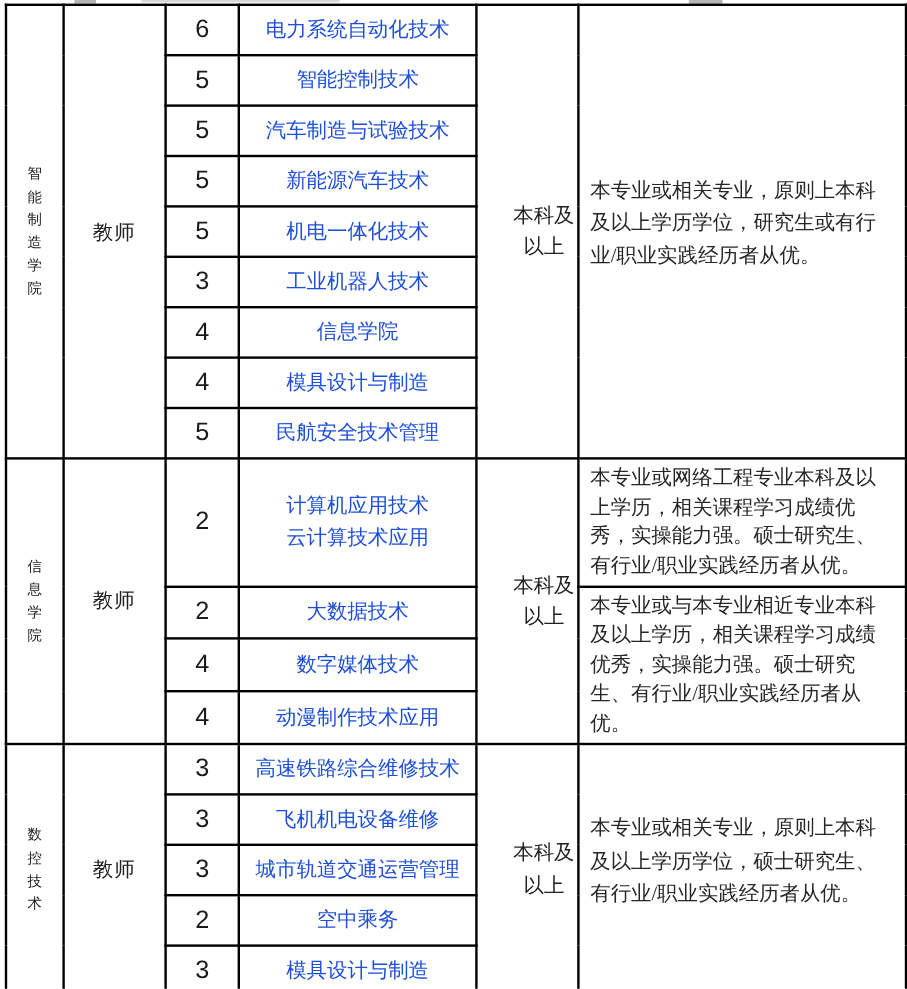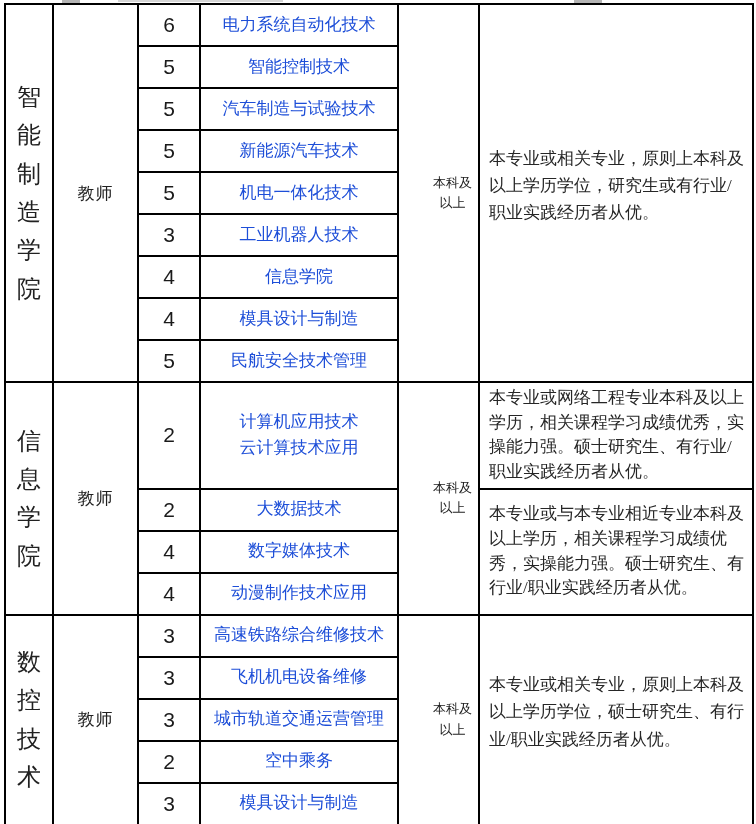--- a/index.html
+++ b/index.html
@@ -26,42 +26,42 @@
   td {
     border: 2px solid #000000;
     padding: 0;
     text-align: center;
     vertical-align: middle;
     overflow: hidden;
   }
   tr.normal { height: 42px; }
   tr.tall   { height: 104px; }
 
-  td.college { font-size: 24px; }
+  td.college { font-size: 12px; }
   td.college .vtext {
     display: inline-block;
     width: 1.25em;
     line-height: 1.6;
     word-break: break-all;
     line-break: anywhere;
     letter-spacing: 0;
   }
   td.position { font-size: 17px; letter-spacing: 1px; }
   td.count {
     font-family: "Liberation Sans", "DejaVu Sans", sans-serif;
     font-size: 21px;
     color: #1a1a1a;
   }
   td.major {
     font-size: 17px;
     white-space: pre-line;
     line-height: 1.55;
     color: #1d4ed8;
   }
-  td.edu { font-size: 13px; padding-left: 28px; }
+  td.edu { font-size: 17px; padding-left: 28px; }
   td.edu .wrap3 {
     display: inline-block;
     width: 3.25em;
     line-height: 1.55;
   }
   td.req {
     text-align: left;
     font-size: 17px;
     line-height: 1.6;
     padding: 4px 8px 19px 9px;

